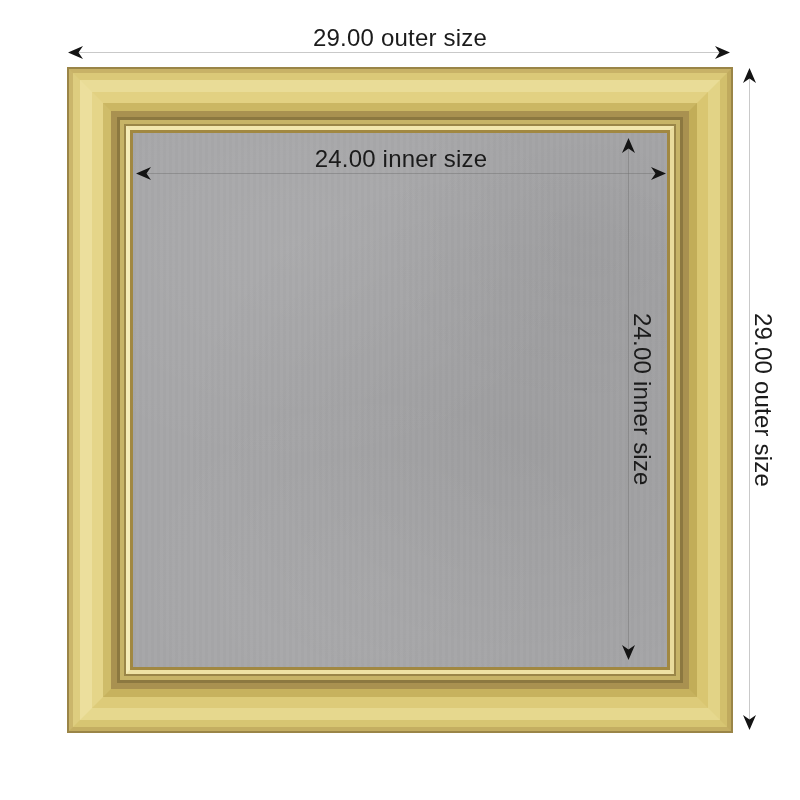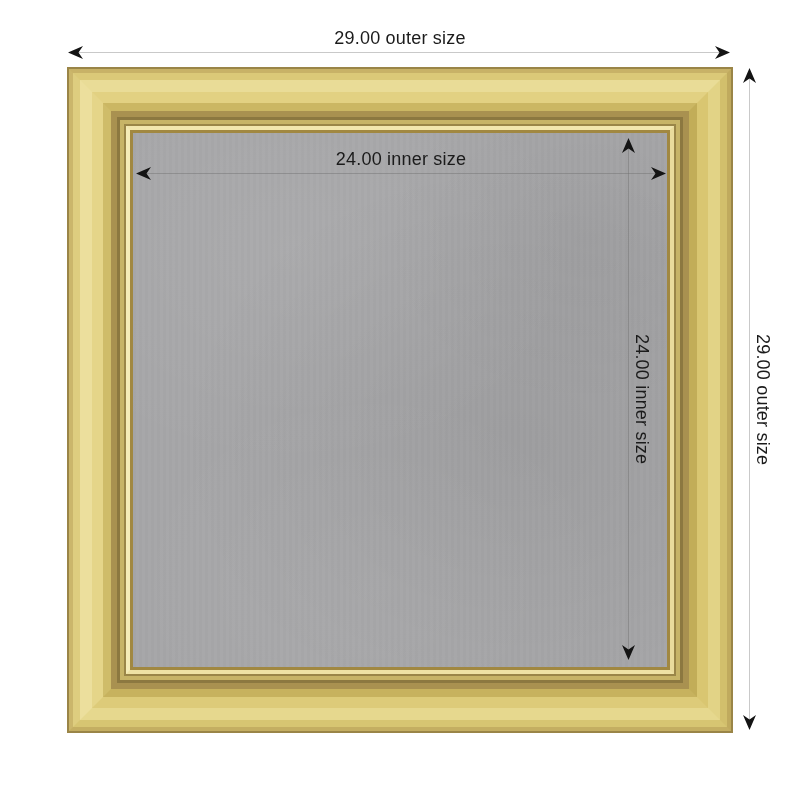--- a/index.html
+++ b/index.html
@@ -48,21 +48,21 @@
       radial-gradient(420px 320px at 30% 22%, rgba(255,255,255,0.055), rgba(255,255,255,0) 70%),
       radial-gradient(460px 380px at 72% 58%, rgba(0,0,0,0.05), rgba(0,0,0,0) 75%),
       radial-gradient(360px 300px at 45% 85%, rgba(255,255,255,0.045), rgba(255,255,255,0) 70%),
       radial-gradient(300px 240px at 85% 20%, rgba(0,0,0,0.035), rgba(0,0,0,0) 70%),
       repeating-linear-gradient(90deg, rgba(0,0,0,0.012) 0 3px, rgba(255,255,255,0.012) 3px 6px),
       var(--board-gray,#a6a6a8);
   }
 
   
   .dim-label{
-    position:absolute;font-size:18px;line-height:20px;letter-spacing:0.2px;
+    position:absolute;font-size:24px;line-height:20px;letter-spacing:0.2px;
     color:var(--text,#1b1b1b);white-space:nowrap;
   }
   .h-center{text-align:center;}
   .v-label{writing-mode:vertical-rl;text-orientation:mixed;text-align:center;}
   .dim-line{position:absolute;background:var(--outer-dimension-line,#c9c9c9);}
   .dim-line.inner{background:var(--inner-dimension-line,#6e6e6e);opacity:0.45;}
   .arrow{position:absolute;background:var(--arrow,#141414);}
   .arrow.h{width:15px;height:13px;}
   .arrow.v{width:13px;height:15px;}
   .arrow.left {clip-path:polygon(0 50%, 100% 0%, 70% 50%, 100% 100%);}

